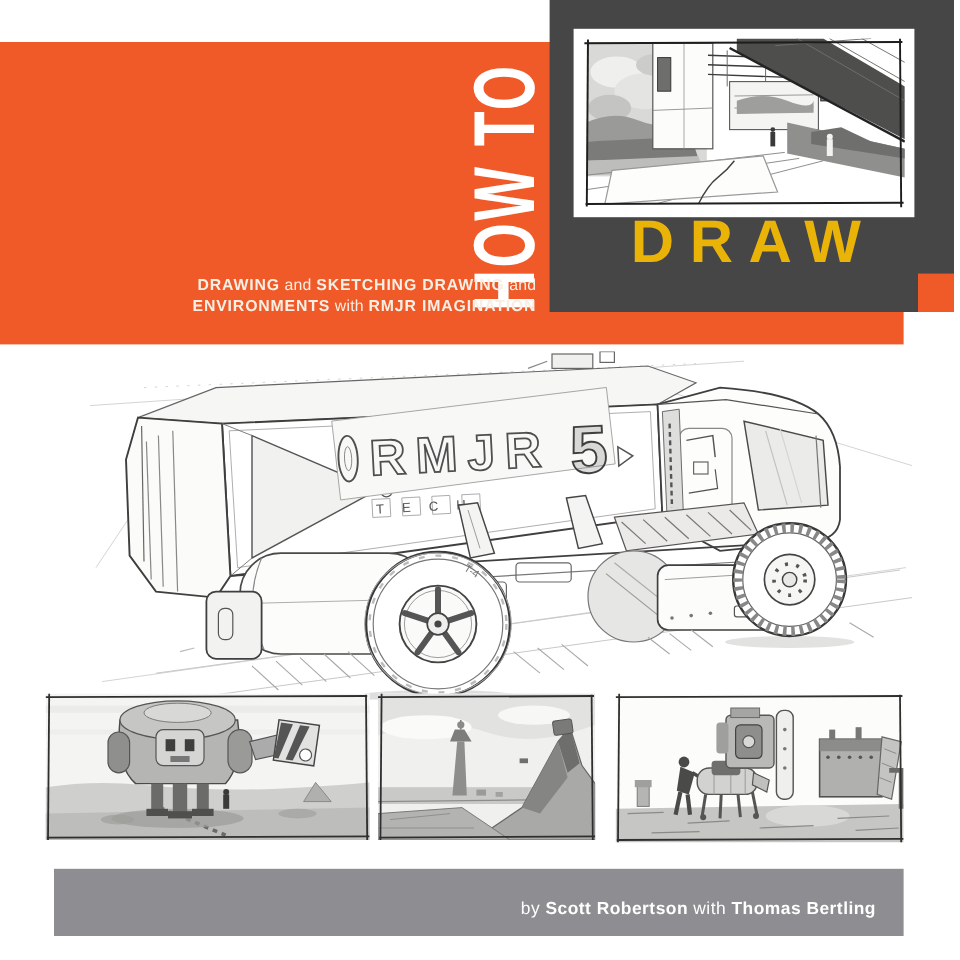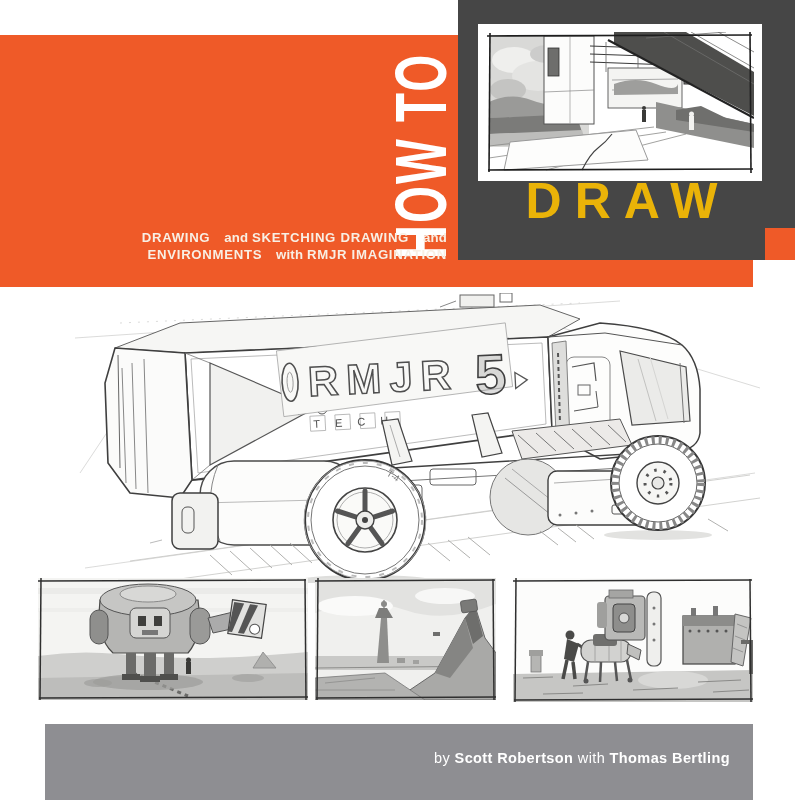--- a/index.html
+++ b/index.html
@@ -13,29 +13,29 @@
   .frame{position:absolute;left:20px;top:24px;width:284px;height:157px;background:#ffffff;}
   .frame svg{position:absolute;left:8px;top:8px;}
   
   .howto-anchor{position:absolute;left:421px;top:156px;width:0;height:0;}
   .howto{position:absolute;left:0;top:0;transform:translate(-50%,-50%) rotate(-90deg) scaleX(0.66);
          white-space:nowrap;font-size:72px;font-weight:bold;color:#ffffff;letter-spacing:3px;line-height:1;}
   .draw-title{position:absolute;left:12px;top:176px;width:290px;text-align:center;
               font-size:50px;font-weight:bold;color:#eab308;letter-spacing:13px;padding-left:13px;line-height:1;}
   .subtitle{position:absolute;left:30px;top:230px;width:417px;text-align:right;color:#F8EFE4;
             font-size:13.2px;font-weight:bold;letter-spacing:0.7px;line-height:16.5px;}
-  .subtitle .reg{font-weight:700;letter-spacing:0.2px;margin-left:10px;}
+  .subtitle .reg{font-weight:400;letter-spacing:0.2px;}
   
   .truck-sketch{position:absolute;left:60px;top:293px;}
   .panel{position:absolute;background:#ffffff;}
   .panel-1{left:38px;top:578px;}
   .panel-2{left:315px;top:578px;}
   .panel-3{left:513px;top:578px;}
   
-  .author-bar{position:absolute;left:45px;top:724px;width:708px;height:76px;background:#8E8E92;}
+  .author-bar{position:absolute;left:45px;top:724px;width:708px;height:56px;background:#8E8E92;}
   .author-line{position:absolute;left:537px;top:26px;transform:translateX(-50%);
                white-space:nowrap;color:#ffffff;font-size:14.5px;font-weight:bold;letter-spacing:0.4px;}
   .author-line .light{font-weight:400;}
   svg text{font-family:"Liberation Sans",sans-serif;}
 </style>
 </head>
 <body>
 
 <div class="page">
 

